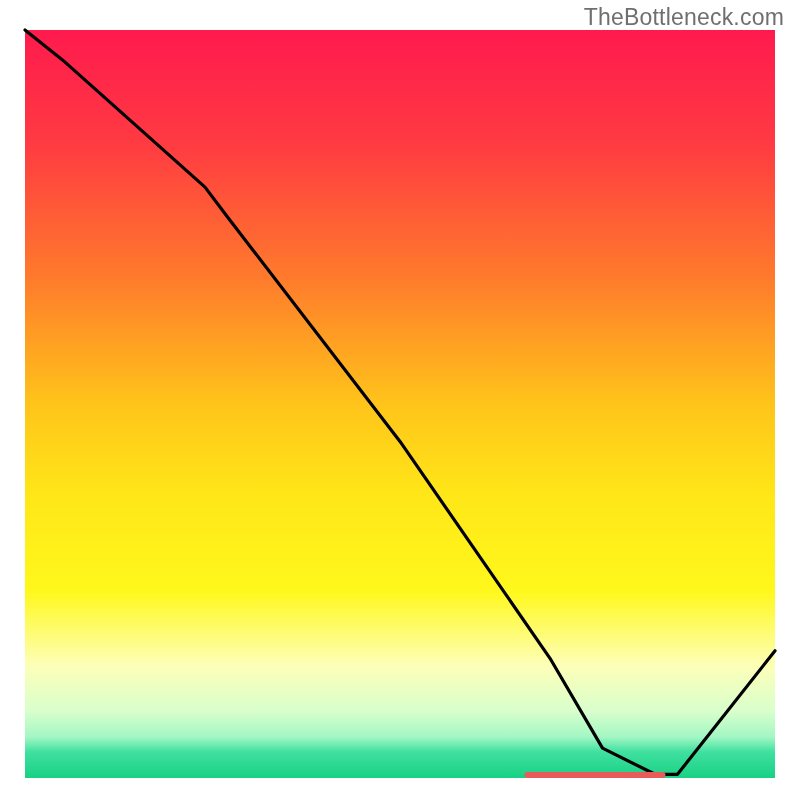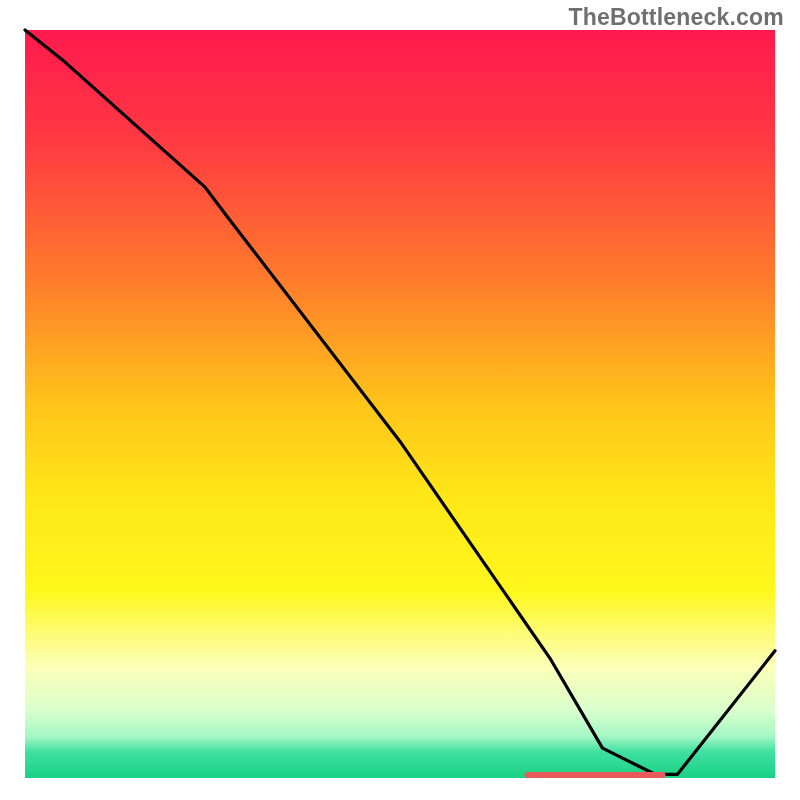--- a/index.html
+++ b/index.html
@@ -14,21 +14,21 @@
   .canvas {
     position: relative;
     width: 800px;
     height: 800px;
   }
   .watermark {
     position: absolute;
     top: 4px;
     right: 16px;
     font-size: 23px;
-    font-weight: 700;
+    font-weight: 400;
     color: #6f6f6f;
     letter-spacing: 0.2px;
   }
   svg.plot {
     position: absolute;
     left: 0;
     top: 0;
   }
 </style>
 </head>

